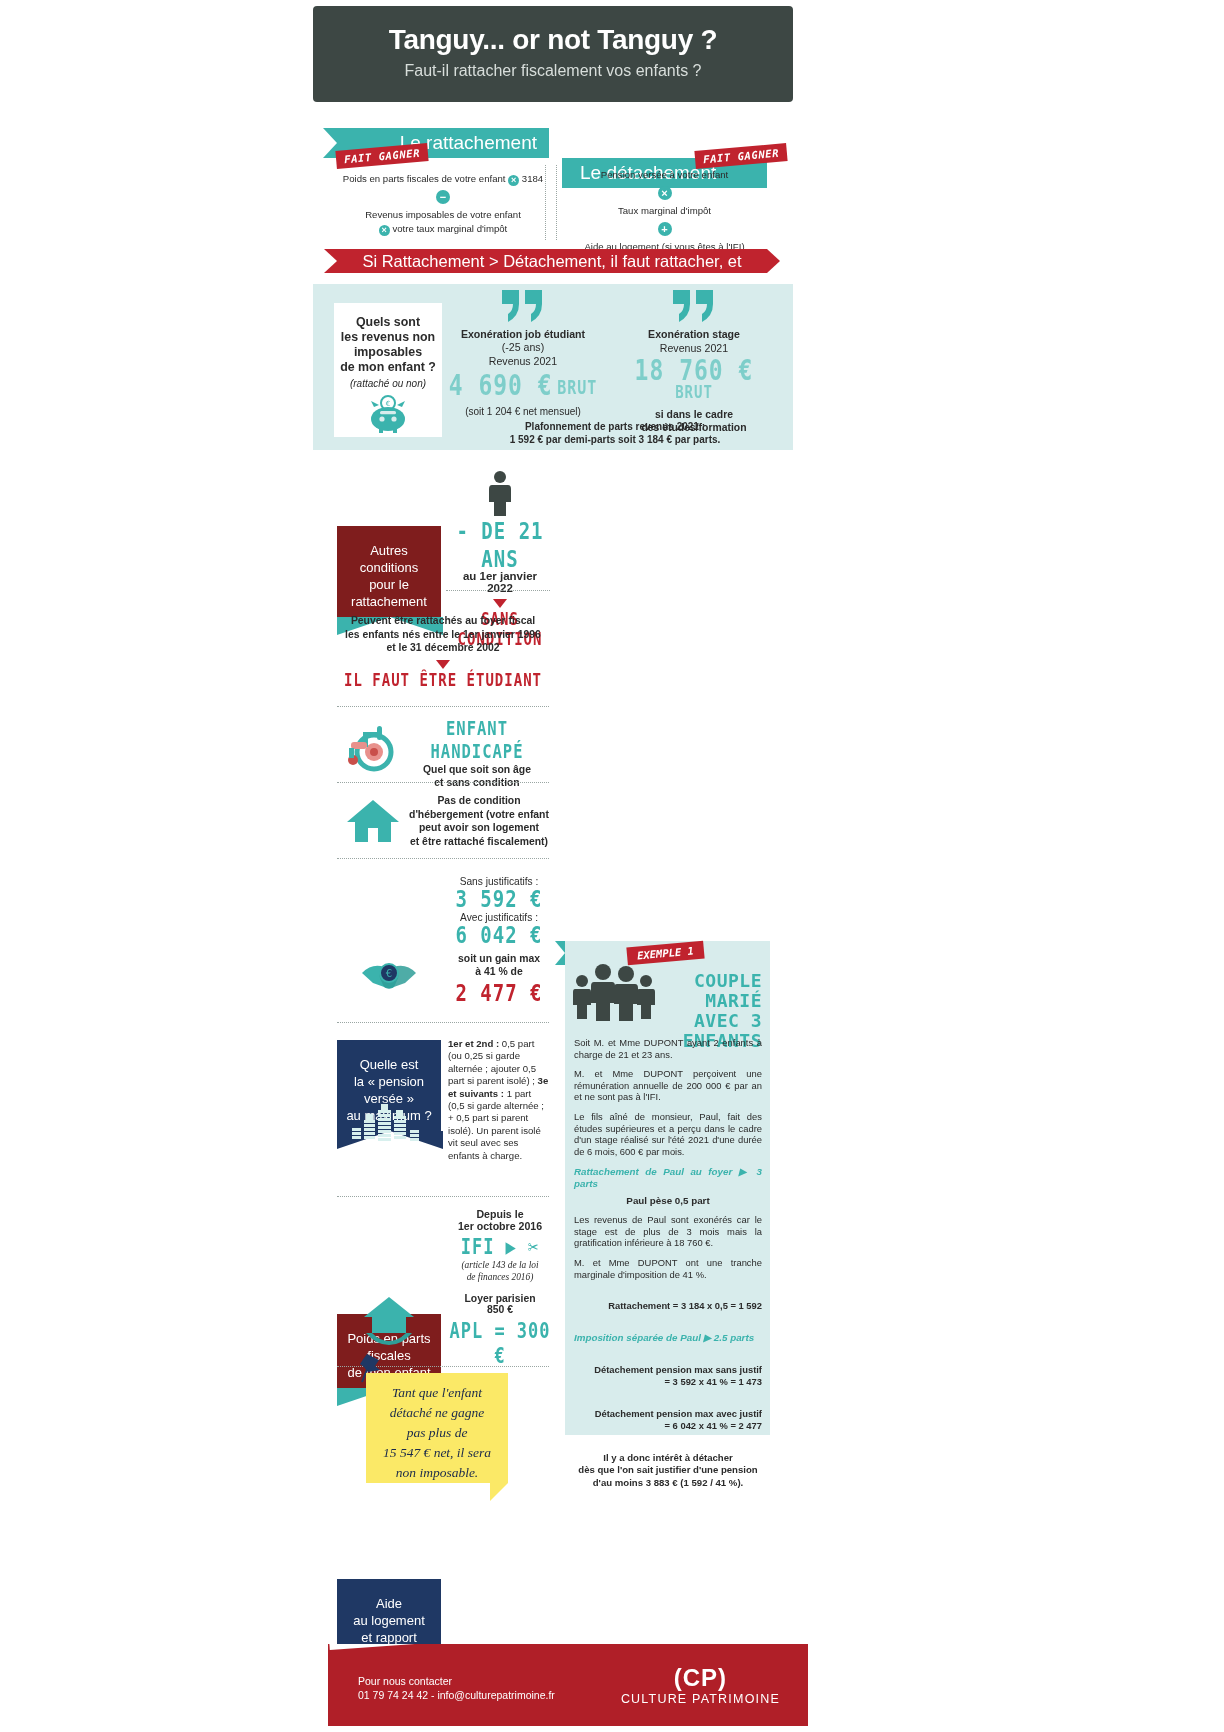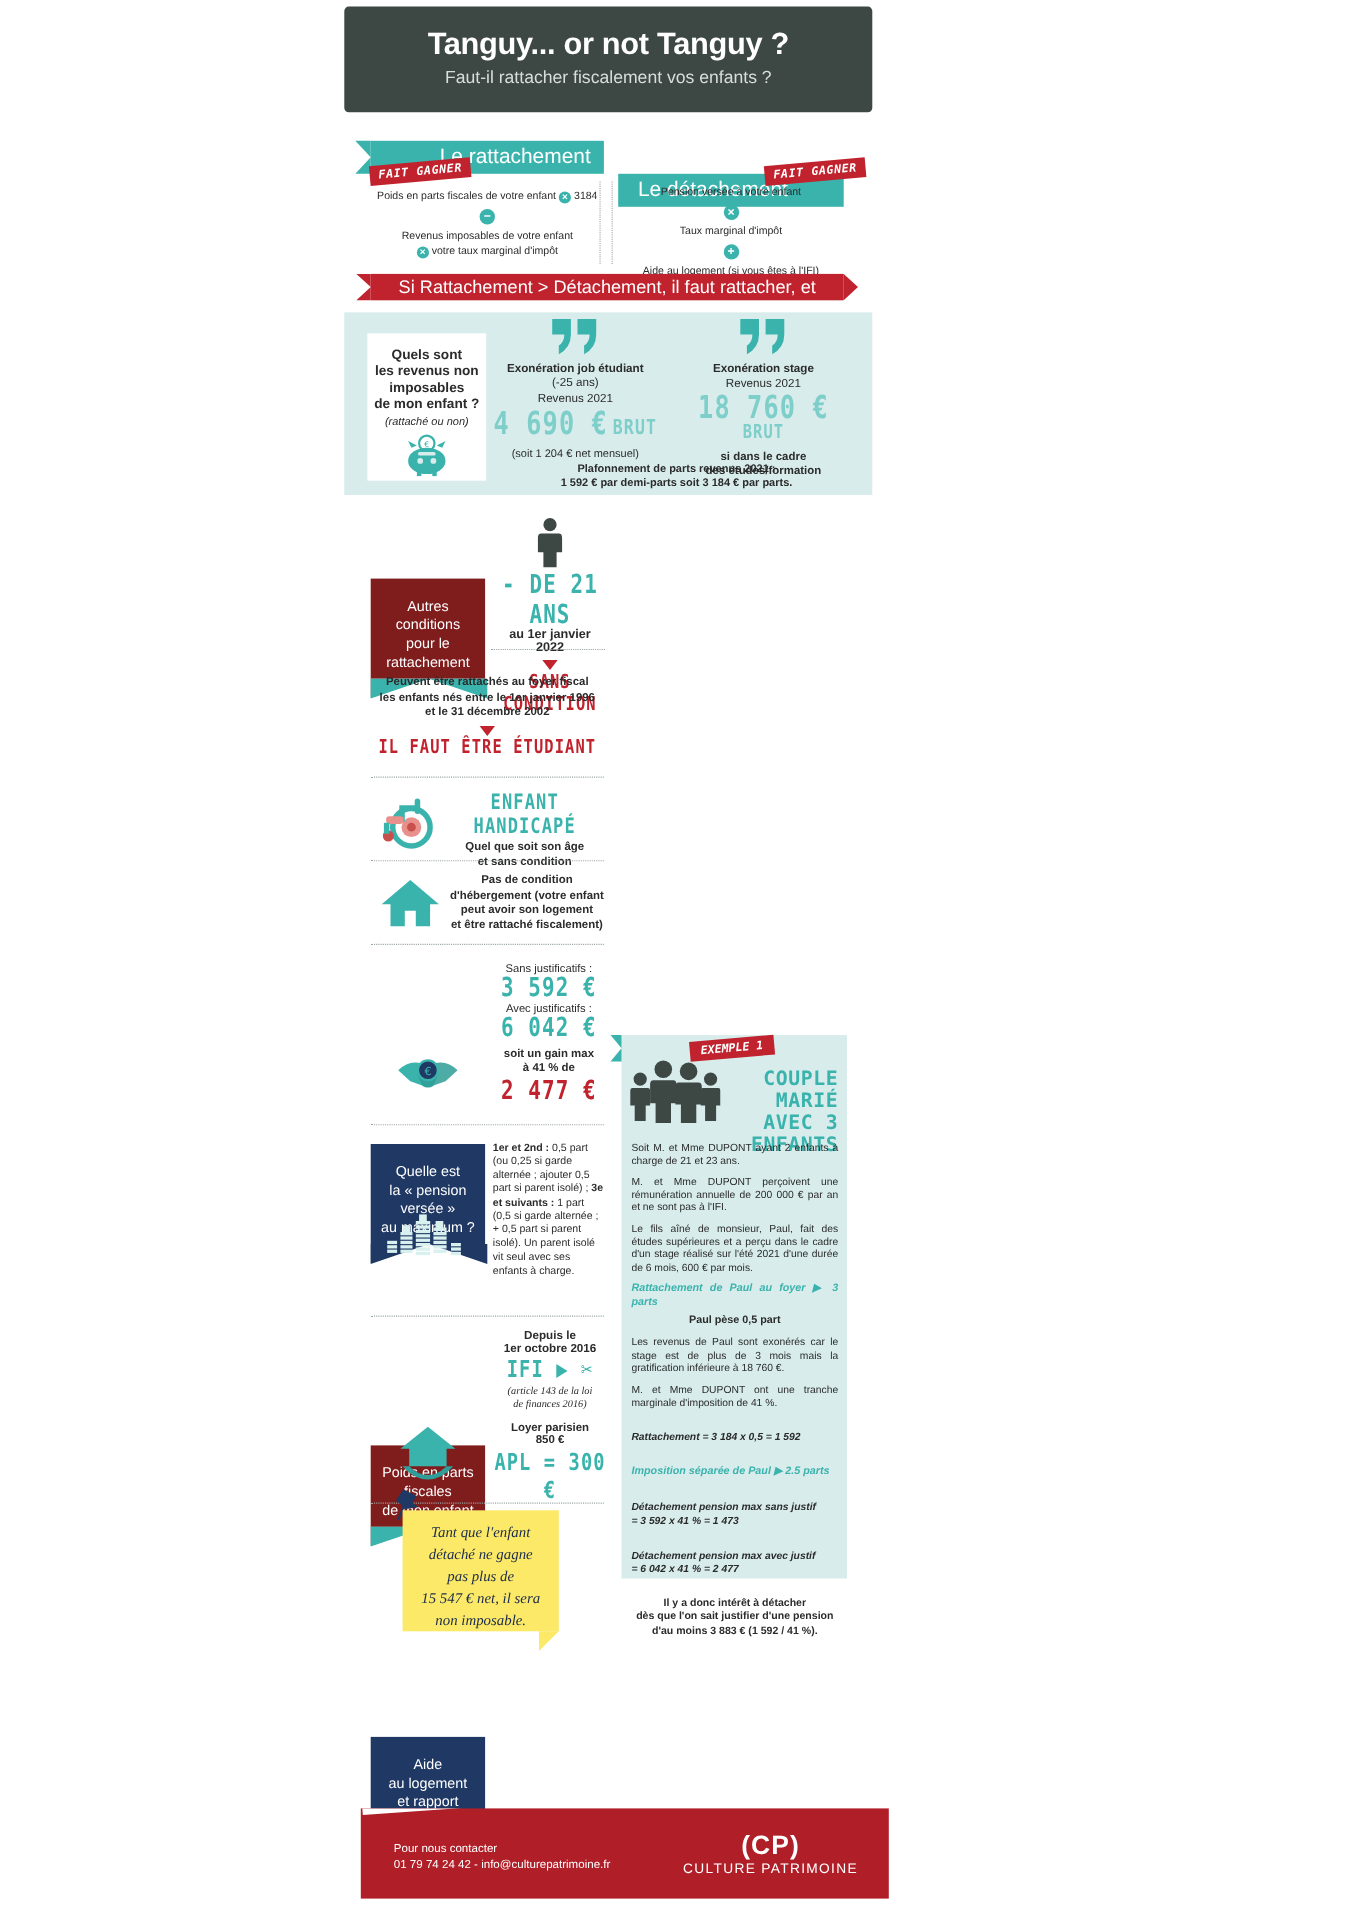--- a/index.html
+++ b/index.html
@@ -56,21 +56,21 @@
   .vdotted{border-left:1px dotted #9aa6a3;}
 
   .exbox{background:#d8ecec;position:relative;}
   .exstamp{background:#c0232e;color:#fff;font-size:10.5px;font-weight:bold;font-style:italic;
            padding:3px 10px;transform:rotate(-5deg);display:inline-block;font-family:"DejaVu Sans Mono",monospace;}
   .exhead{color:#3bb3ad;font-size:18px;font-weight:bold;font-family:"DejaVu Sans Mono",monospace;
           letter-spacing:.5px;line-height:20px;text-align:right;}
   .exbody{font-size:9.4px;line-height:11.6px;color:#2b2b2b;text-align:justify;}
   .exbody p{margin:0 0 8px 0;}
   .exsub{color:#3bb3ad;font-style:italic;font-weight:bold;font-size:9.8px;margin:9px 0 5px 0;}
-  .excalc{text-align:left;font-size:9.4px;line-height:12px;font-weight:bold;margin:20px 0;font-style:italic;}
+  .excalc{text-align:right;font-size:9.4px;line-height:12px;font-weight:bold;margin:20px 0;}
 
   
   .sticky{left:366px;top:1373px;width:142px;height:110px;background:#fbe967;
           font-family:"Liberation Serif",serif;font-style:italic;font-size:13.5px;line-height:20px;
           color:#1b2a4a;text-align:center;padding-top:10px;box-sizing:border-box;}
   .sticky-fold{position:absolute;right:0;bottom:-18px;width:0;height:0;
           border-left:18px solid #fbe967;border-bottom:18px solid transparent;}
 
   
   .footer{left:328px;top:1644px;width:480px;height:82px;background:#b01f28;color:#fff;overflow:hidden;}

